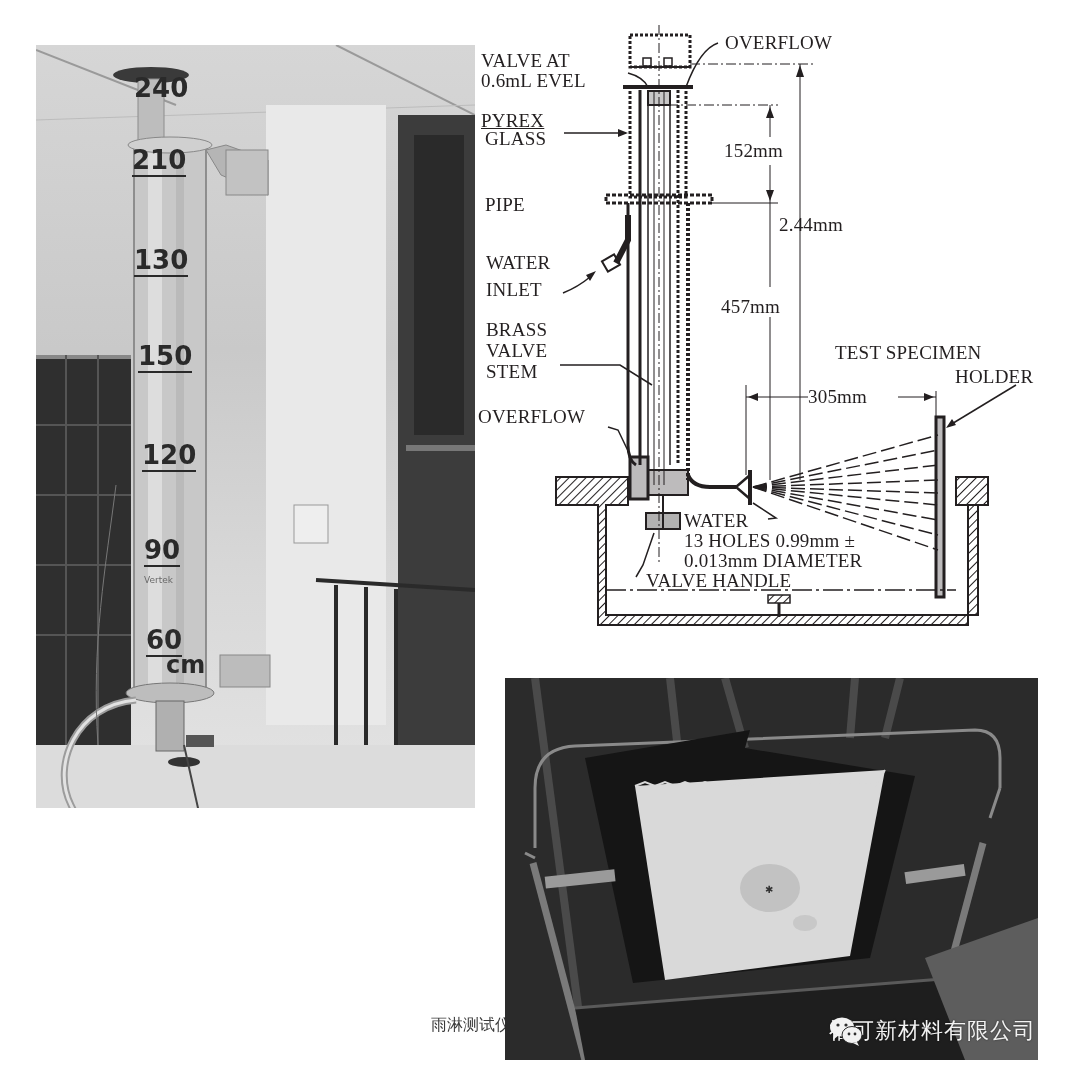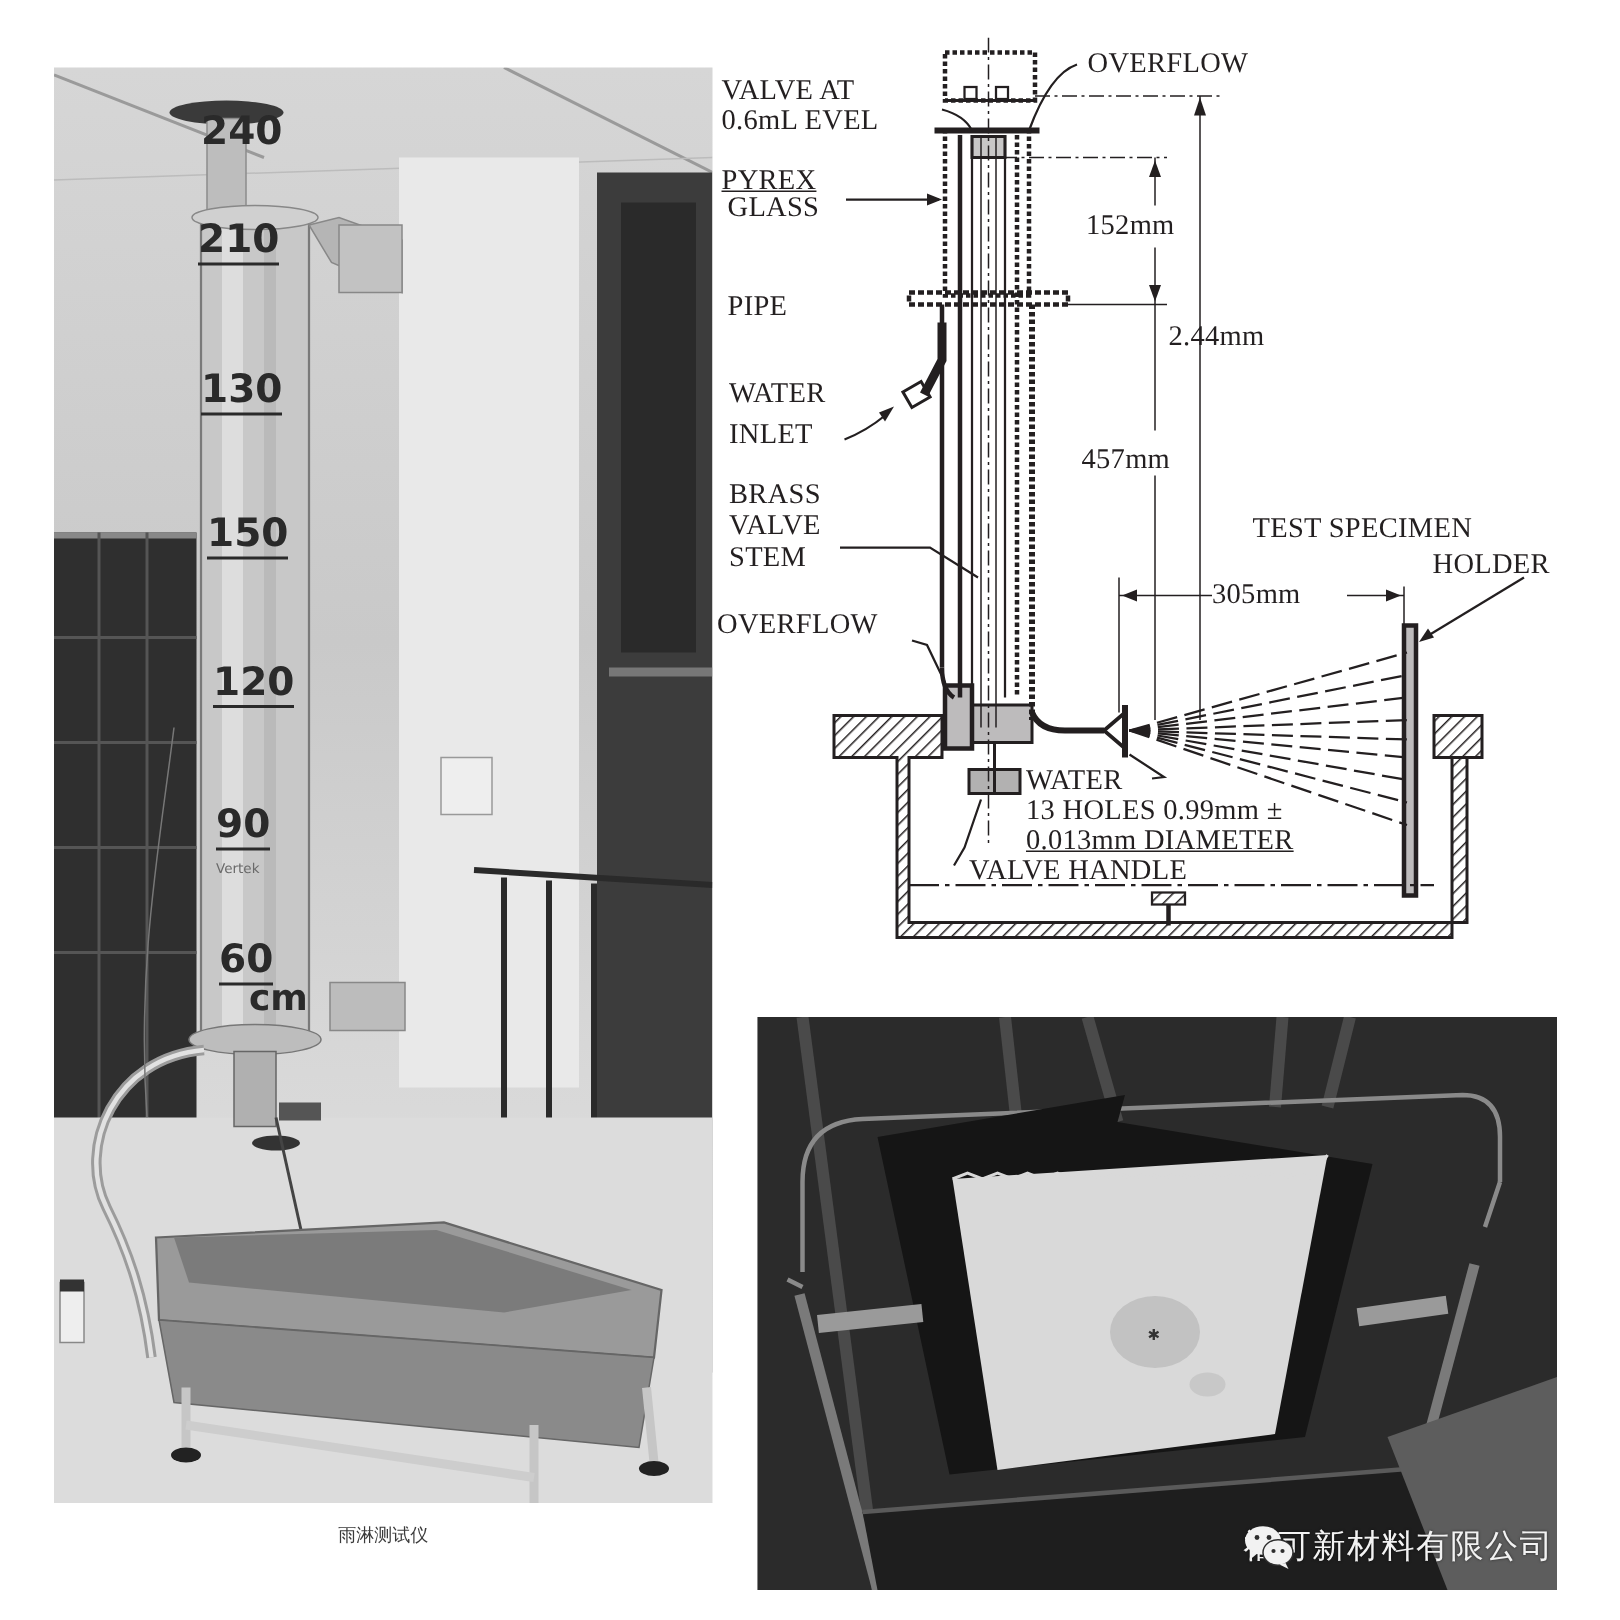--- a/index.html
+++ b/index.html
@@ -1,24 +1,24 @@
 <!DOCTYPE html>
 <html><head>
 <meta charset="utf-8">
 <style>
   html, body { margin: 0; padding: 0; background: #ffffff; }
   body { width: 1080px; height: 1080px; position: relative; overflow: hidden;
          font-family: "Liberation Serif", "DejaVu Serif", serif; color: #231f20; }
 
   
-  .photo-left { position: absolute; left: 36px; top: 45px; width: 439px; height: 957px;
+  .photo-left { position: absolute; left: 36px; top: 45px; width: 439px; height: 763px;
     overflow: hidden; background: linear-gradient(180deg,#d6d6d6 0%,#c9c9c9 40%,#d8d8d8 70%,#e4e4e4 100%); }
   .photo-left svg { position: absolute; left: 0; top: 0; }
-  .caption-left { position: absolute; left: 0; width: 511px; top: 1015px; text-align: center;
-    font-family: "DejaVu Sans", sans-serif; font-size: 12px; color: #3a3a3a; }
+  .caption-left { position: absolute; left: 0; width: 511px; top: 1015px; text-align: right;
+    font-family: "DejaVu Sans", sans-serif; font-size: 16px; color: #3a3a3a; }
 
   
   .diagram { position: absolute; left: 478px; top: 25px; width: 590px; height: 610px; }
   .diagram svg { position: absolute; left: 0; top: 0; }
   .lbl { position: absolute; font-family: "Liberation Serif", "DejaVu Serif", serif;
     font-size: 19px; line-height: 19px; color: #231f20; white-space: nowrap; letter-spacing: 0.2px; }
 
   
   .photo-right { position: absolute; left: 505px; top: 678px; width: 533px; height: 382px;
     overflow: hidden; background: #2e2e2e; }
@@ -241,21 +241,21 @@
   <span class="lbl" style="left:243px;top:272px;">457mm</span>
   <span class="lbl" style="left:8px;top:295px;">BRASS</span>
   <span class="lbl" style="left:8px;top:316px;">VALVE</span>
   <span class="lbl" style="left:8px;top:337px;">STEM</span>
   <span class="lbl" style="left:357px;top:318px;">TEST SPECIMEN</span>
   <span class="lbl" style="left:441px;top:342px;margin-left:36px;">HOLDER</span>
   <span class="lbl" style="left:330px;top:362px;">305mm</span>
   <span class="lbl" style="left:0px;top:382px;">OVERFLOW</span>
   <span class="lbl" style="left:206px;top:486px;">WATER</span>
   <span class="lbl" style="left:206px;top:506px;">13 HOLES 0.99mm ±</span>
-  <span class="lbl" style="left:206px;top:526px;text-decoration:underline;">0.013mm DIAMETER</span>
+  <span class="lbl" style="left:206px;top:526px;">0.013mm DIAMETER</span>
   <span class="lbl" style="left:168px;top:546px;">VALVE HANDLE</span>
 </div>
 
 <div class="photo-right">
   <svg width="533" height="382" viewBox="0 0 533 382">
     <rect x="0" y="0" width="533" height="382" fill="#2b2b2b"></rect>
 
     <g stroke="#4a4a4a" stroke-width="8">
       <line x1="30" y1="0" x2="80" y2="382"></line>
       <line x1="165" y1="0" x2="175" y2="90"></line>

